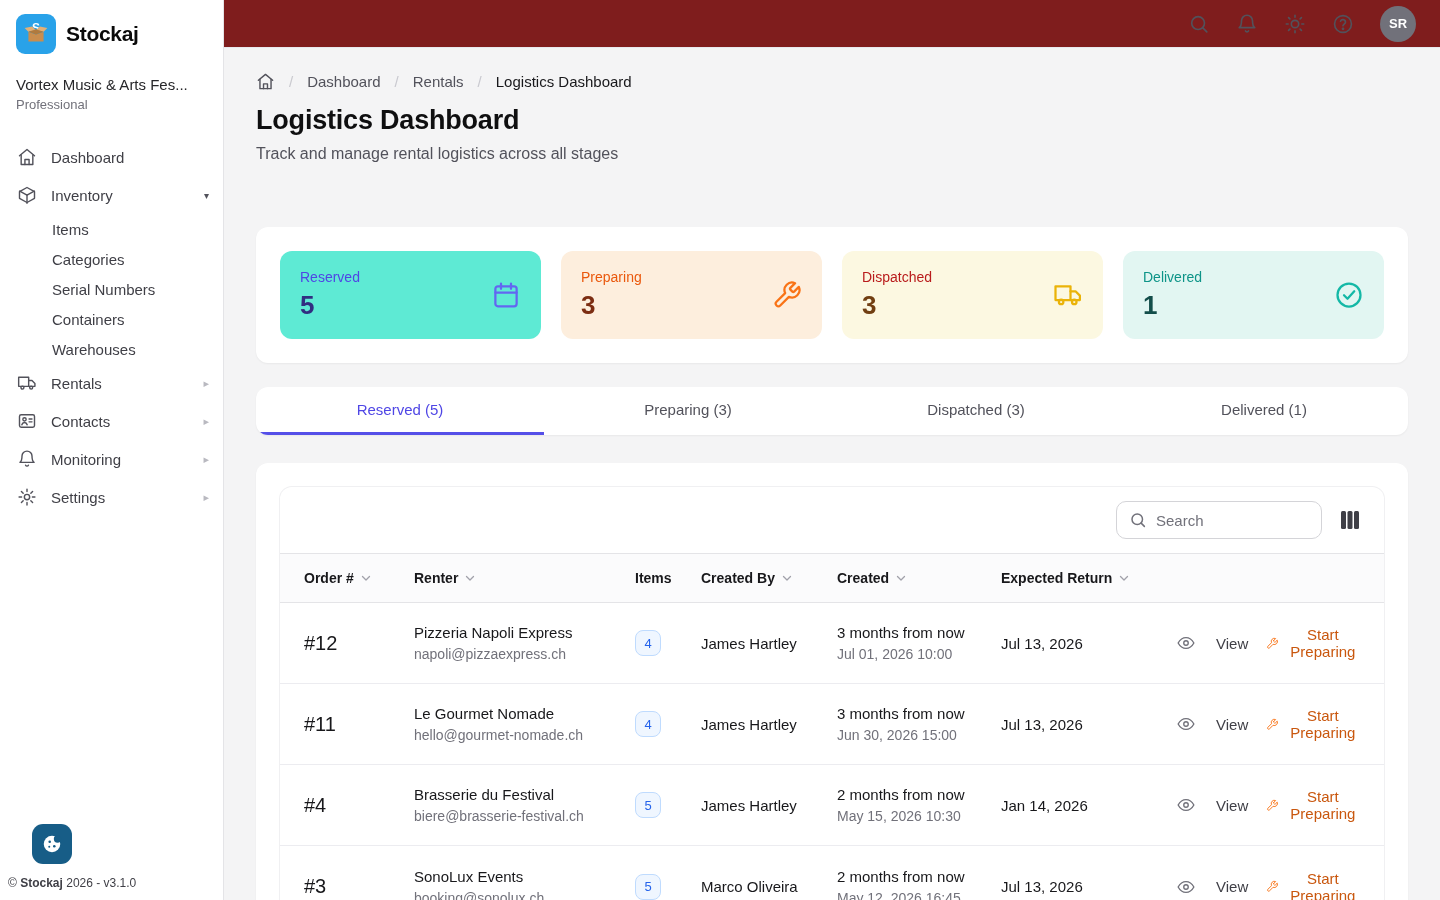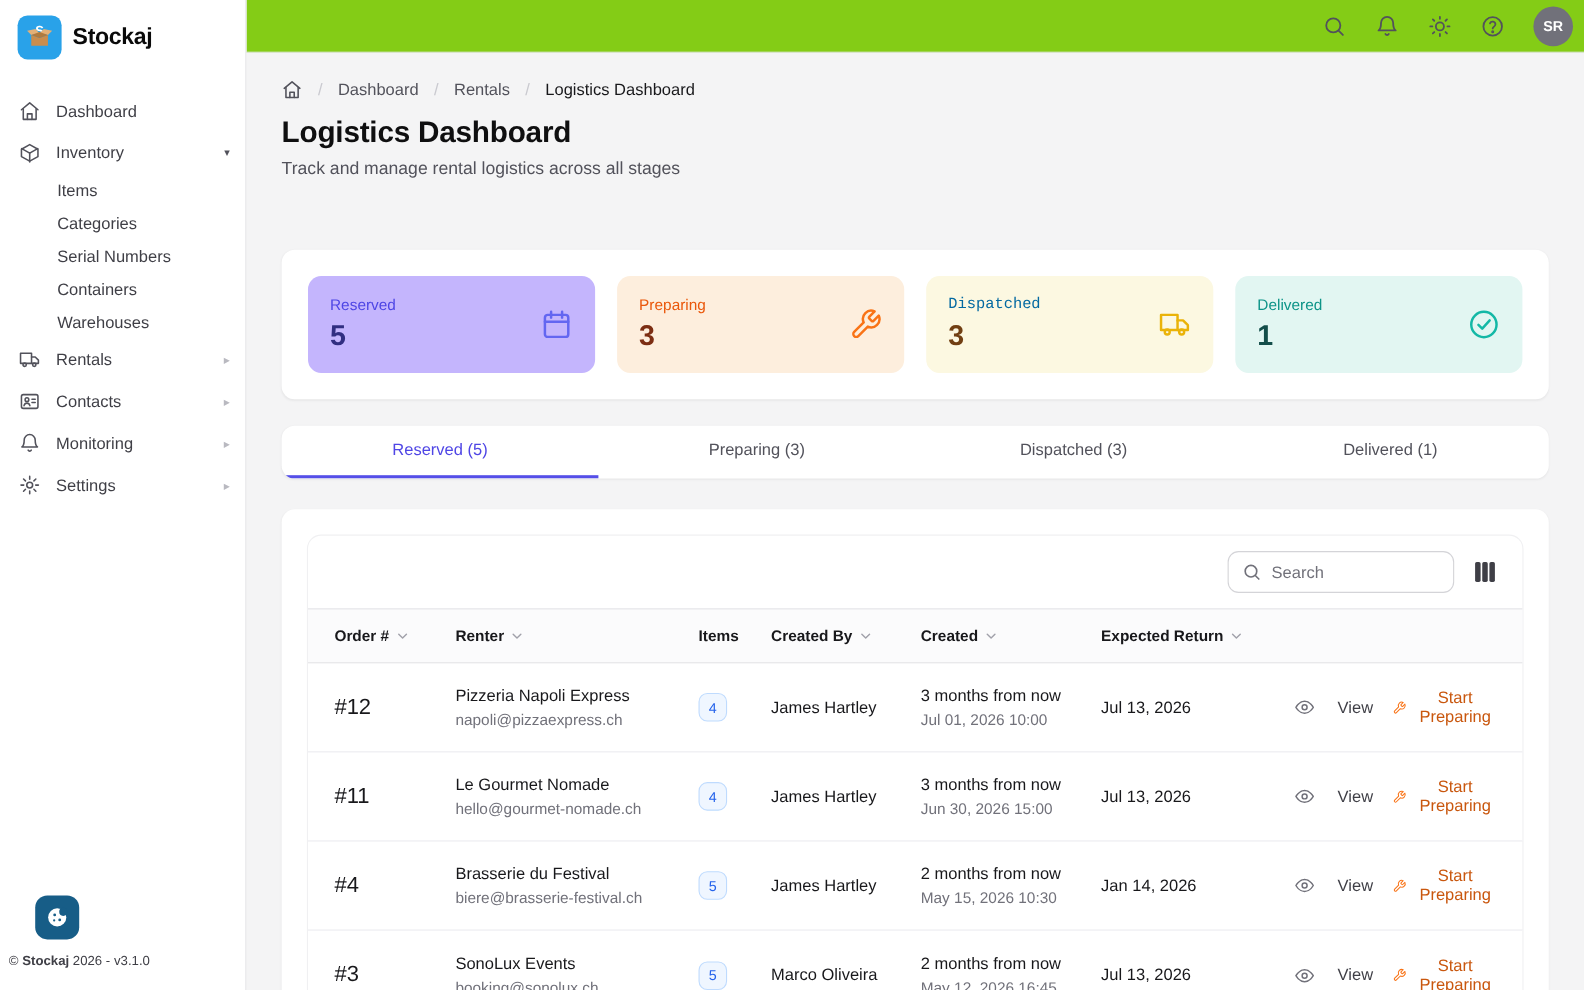--- a/index.html
+++ b/index.html
@@ -32,33 +32,33 @@
     padding:0 14px 0 17px; cursor:pointer; color:#3f3f46; font-size:15px;
   }
   .nav-item .nicon { width:20px; height:20px; color:#52525b; flex:0 0 20px; }
   .nav-item .nlabel { flex:1; }
   .nav-caret { color:#52525b; font-size:10px; }
   .nav-chev { color:#b9b9c0; font-size:11px; }
   .nav-sub {
     display:flex; align-items:center; height:30px; padding-left:52px;
     color:#3f3f46; font-size:15px; cursor:pointer;
   }
-  .sidebar-footer { position:absolute; left:0; bottom:12px; width:100%; padding:0 0 8px 0; }
+  .sidebar-footer { position:absolute; left:0; bottom:2px; width:100%; padding:0 0 8px 0; }
   .cookie-btn {
     width:40px; height:40px; border-radius:11px; background:#175d87; border:none;
     margin:0 0 12px 32px; display:flex; align-items:center; justify-content:center; cursor:pointer;
   }
   .copyright { font-size:12px; color:#3f3f46; padding-left:8px; }
   .copyright b { font-weight:bold; }
 
   
   .main { flex:1; display:flex; flex-direction:column; height:900px; }
   .topbar {
-    height:48px; background:#84cc16; border-bottom:1px solid #e9e9ee;
-    display:flex; align-items:center; justify-content:flex-end; gap:26px; padding-right:10px;
+    height:48px; background:#7f1d1d; border-bottom:1px solid #e9e9ee;
+    display:flex; align-items:center; justify-content:flex-end; gap:26px; padding-right:24px;
     flex:0 0 48px;
   }
   .topbar .tb-icon { width:22px; height:22px; color:#52525b; cursor:pointer; }
   .avatar {
     width:36px; height:36px; border-radius:50%; background:#71717a; color:#fff;
     font-size:13px; font-weight:bold; display:flex; align-items:center; justify-content:center;
     cursor:pointer;
   }
 
   .content { padding:24px 32px 0 32px; overflow:hidden; }
@@ -133,20 +133,24 @@
         <text x="12" y="10" text-anchor="middle" font-size="11" font-weight="bold" fill="#ffffff">S</text>
         <polygon points="5,10 12,12.5 19,10 19,19 5,19" fill="#c98d4e"></polygon>
         <polygon points="5,10 1.5,6.5 8.5,5 12,8.5" fill="#e3b077"></polygon>
         <polygon points="19,10 22.5,6.5 15.5,5 12,8.5" fill="#e3b077"></polygon>
         <polygon points="5,10 12,12.5 19,10 12,7.5" fill="#b07a3e"></polygon>
       </svg>
     </div>
     <span class="brand-name">Stockaj</span>
   </div>
 
+  <div class="org-block">
+    <div class="org-name">Vortex Music &amp; Arts Fes...</div>
+    <div class="org-plan">Professional</div>
+  </div>
 
   <nav class="nav">
     <div class="nav-item">
       <svg class="nicon" viewBox="0 0 24 24" fill="none" stroke="currentColor" stroke-width="1.7" stroke-linecap="round" stroke-linejoin="round">
           <path d="M3 10.5 12 3l9 7.5"></path>
           <path d="M5 9.5V21h14V9.5"></path>
           <path d="M9.5 21v-6h5v6"></path>
         </svg>
       <span class="nlabel">Dashboard</span>
     </div>
@@ -263,42 +267,42 @@
       <span class="crumb-sep">/</span>
       <span class="crumb">Rentals</span>
       <span class="crumb-sep">/</span>
       <span class="crumb-current">Logistics Dashboard</span>
     </div>
 
     <h1 class="page-title">Logistics Dashboard</h1>
     <div class="page-subtitle">Track and manage rental logistics across all stages</div>
 
     <section class="card stats-card">
-      <div class="stat-tile" style="background: #c4b5fd;">
+      <div class="stat-tile" style="background: #5eead4;">
         <div class="stat-text">
           <span class="stat-label" style="color: rgb(79, 70, 229);">Reserved</span>
           <span class="stat-value" style="color: rgb(49, 46, 129);">5</span>
         </div>
         <svg class="stat-icon" viewBox="0 0 24 24" fill="none" stroke="currentColor" stroke-width="1.8" stroke-linecap="round" stroke-linejoin="round" style="color: rgb(99, 102, 241);">
             <rect x="3.5" y="5" width="17" height="16" rx="2"></rect>
             <path d="M8 2.8V7M16 2.8V7M3.5 10h17"></path>
           </svg>
       </div>
       <div class="stat-tile" style="background: rgb(253, 238, 221);">
         <div class="stat-text">
           <span class="stat-label" style="color: rgb(234, 88, 12);">Preparing</span>
           <span class="stat-value" style="color: rgb(124, 45, 18);">3</span>
         </div>
         <svg class="stat-icon" viewBox="0 0 24 24" fill="none" stroke="currentColor" stroke-width="1.8" stroke-linecap="round" stroke-linejoin="round" style="color: rgb(249, 115, 22);">
             <path d="M14.7 6.3a1 1 0 0 0 0 1.4l1.6 1.6a1 1 0 0 0 1.4 0l3.77-3.77a6 6 0 0 1-7.94 7.94l-6.91 6.91a2.12 2.12 0 0 1-3-3l6.91-6.91a6 6 0 0 1 7.94-7.94l-3.76 3.76z"></path>
           </svg>
       </div>
       <div class="stat-tile" style="background: rgb(252, 248, 225);">
         <div class="stat-text">
-          <span class="stat-label" style="color: #0369a1; font-family: Liberation Mono, monospace;">Dispatched</span>
+          <span class="stat-label" style="color: #b91c1c;">Dispatched</span>
           <span class="stat-value" style="color: rgb(113, 63, 18);">3</span>
         </div>
         <svg class="stat-icon" viewBox="0 0 24 24" fill="none" stroke="currentColor" stroke-width="1.8" stroke-linecap="round" stroke-linejoin="round" style="color: rgb(234, 179, 8);">
             <path d="M2 5h12v11H2z"></path>
             <path d="M14 9h4l3.5 3.5V16H14"></path>
             <circle cx="6.5" cy="17.5" r="1.8"></circle>
             <circle cx="17" cy="17.5" r="1.8"></circle>
           </svg>
       </div>
       <div class="stat-tile" style="background: rgb(226, 246, 242);">

